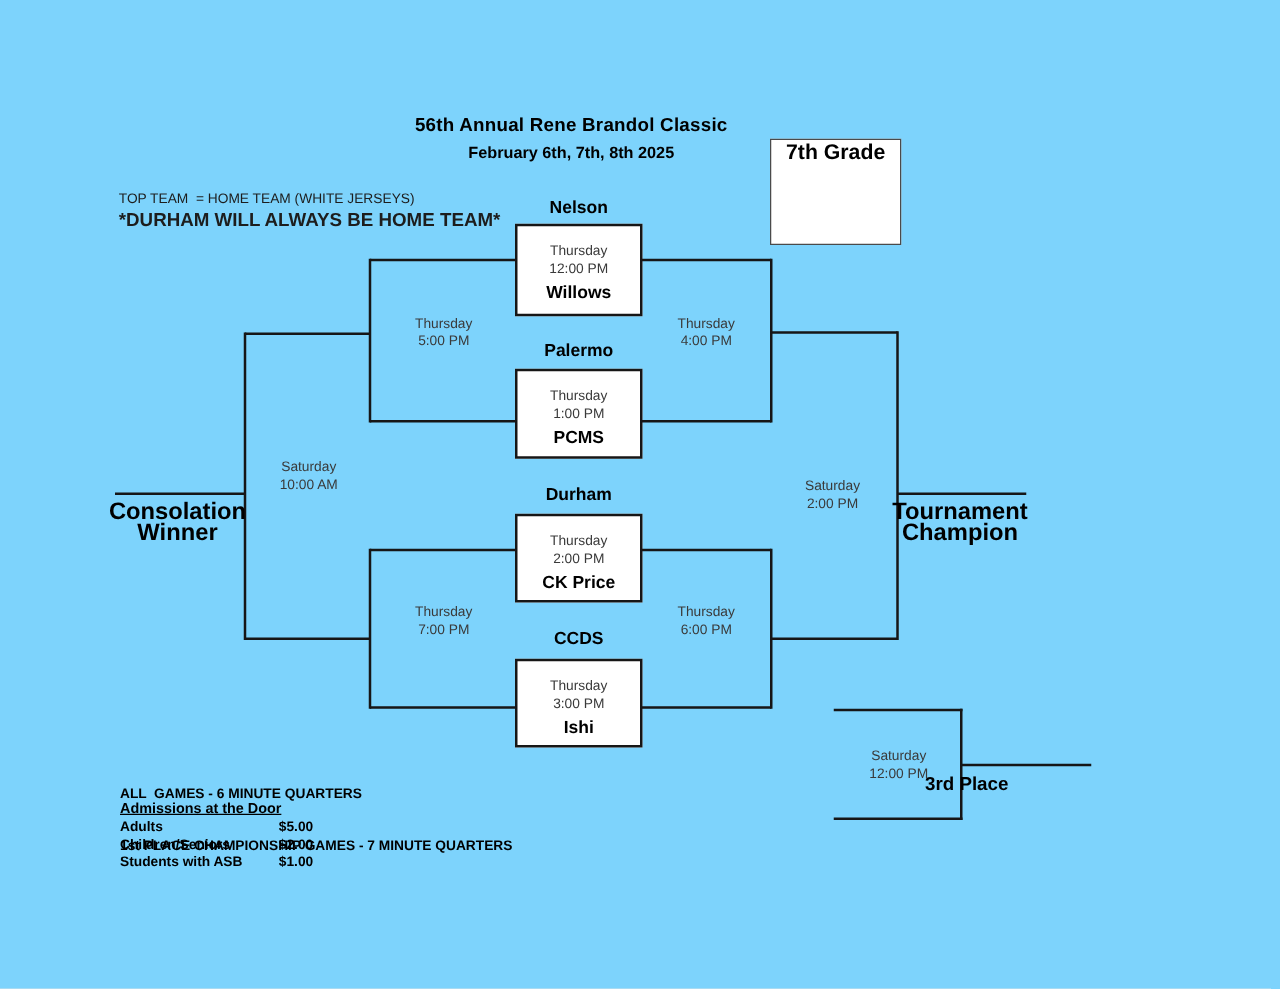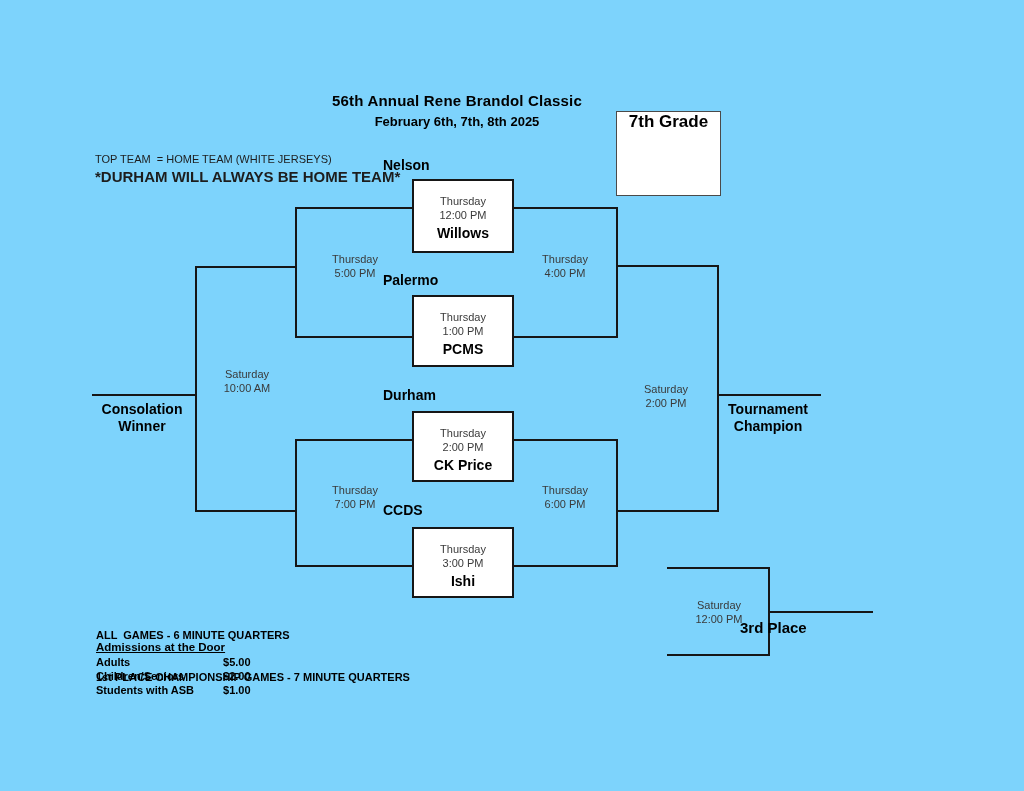--- a/index.html
+++ b/index.html
@@ -9,27 +9,27 @@
     overflow:hidden;margin:0 auto;
   }
   .abs{position:absolute;}
   .line{position:absolute;background:#161616;}
   .title{left:242px;top:92px;width:430px;text-align:center;font-size:15px;font-weight:bold;letter-spacing:.2px;}
   .subtitle{left:242px;top:114px;width:430px;text-align:center;font-size:13px;font-weight:bold;}
   .grade-box{left:616px;top:111px;width:103px;height:83px;border:1px solid #4a4a4a;
     display:flex;align-items:flex-start;justify-content:center;font-size:17px;font-weight:bold;background:#fff;}
   .note1{left:95px;top:153px;font-size:11px;color:#1d1d1d;white-space:pre-wrap;}
   .note2{left:95px;top:168px;font-size:15px;font-weight:700;color:#1d1d1d;white-space:pre-wrap;}
-  .team-label{width:160px;font-size:14px;font-weight:bold;line-height:17px;}
+  .team-label{width:160px;text-align:center;font-size:14px;font-weight:bold;line-height:17px;}
   .game-box{position:absolute;left:412px;width:102px;border:2px solid #161616;background:#fff;
     text-align:center;box-sizing:border-box;}
   .game-box .when{margin-top:13px;font-size:11px;line-height:14px;color:#3a3a3a;}
   .game-box .bottom-team{margin-top:3px;font-size:14px;font-weight:bold;}
   .time-label{width:100px;text-align:center;font-size:11px;line-height:14px;color:#3a3a3a;}
-  .result-label{width:160px;text-align:center;font-size:14px;font-weight:bold;line-height:17px;}
+  .result-label{width:160px;text-align:center;font-size:19px;font-weight:bold;line-height:17px;}
   .third-label{width:160px;font-size:15px;font-weight:bold;}
   .rules{left:96px;top:600px;font-size:11px;font-weight:bold;line-height:14px;white-space:pre-wrap;}
   .adm-title{left:96px;top:641px;font-size:11.5px;font-weight:bold;text-decoration:underline;}
   .adm-row{left:96px;font-size:11px;font-weight:bold;}
   .adm-row .lbl{display:inline-block;width:124px;}
 </style>
 </head>
 <body>
 
 <div id="page">

